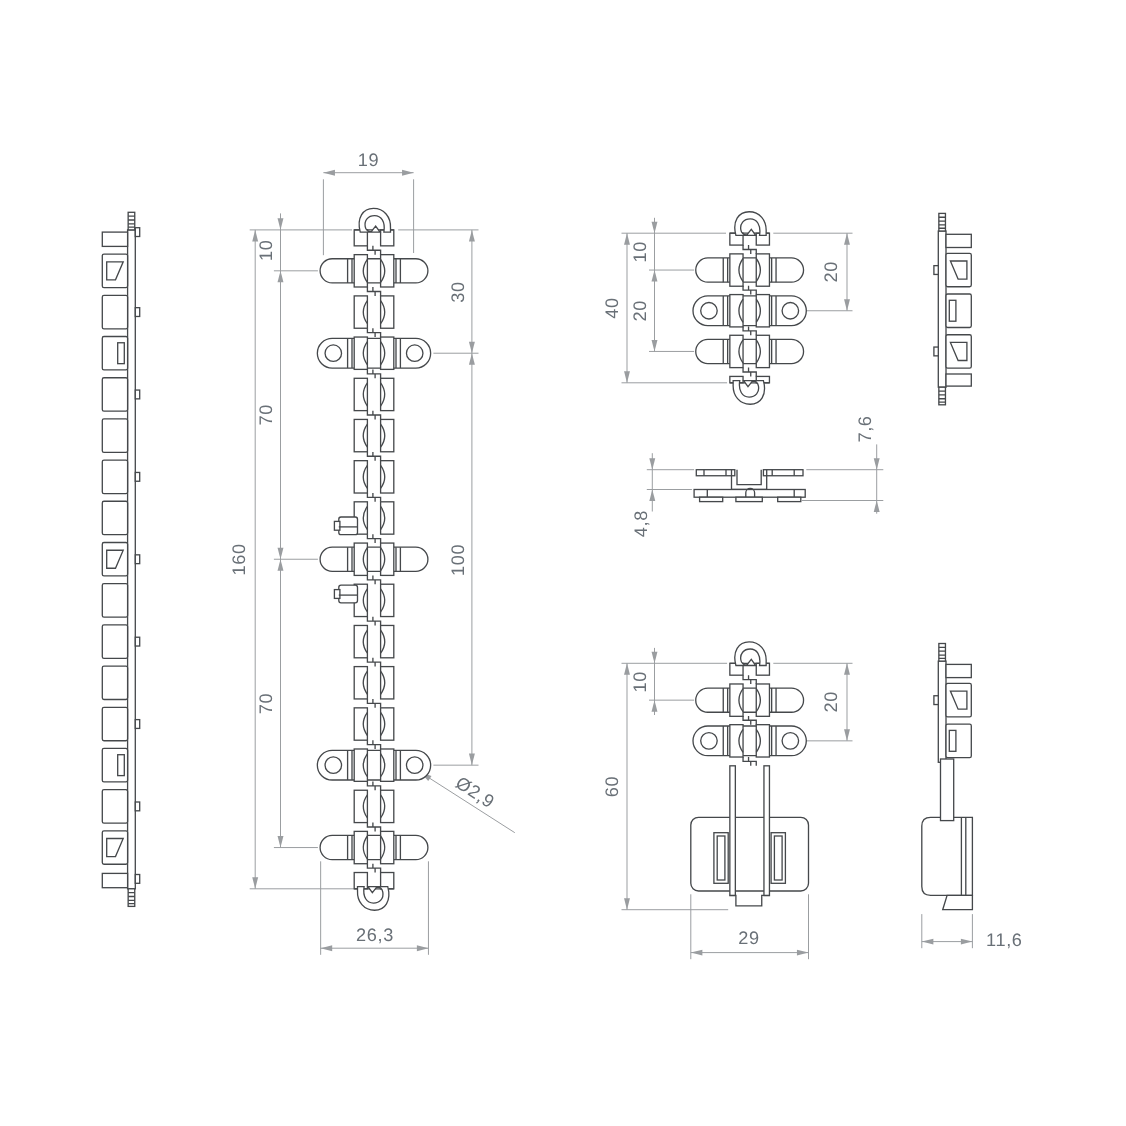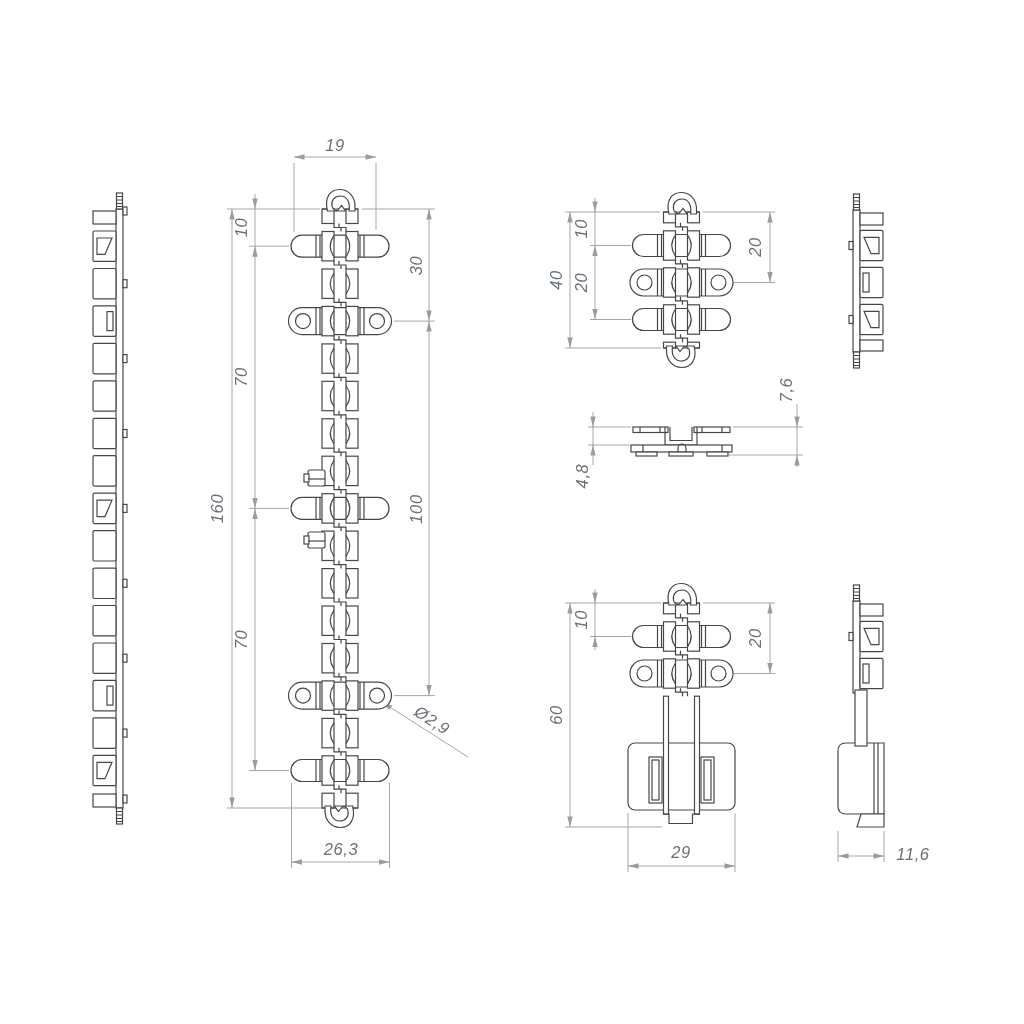--- a/index.html
+++ b/index.html
@@ -1,16 +1,16 @@
 <!DOCTYPE html>
 <html><head>
 <meta charset="utf-8">
 <style>
   html,body{margin:0;padding:0;background:#ffffff;}
-  .stage{width:1024px;height:1024px;background:#fff;position:relative;font-style:italic;}
+  .stage{width:1024px;height:1024px;background:#fff;position:relative;}
   svg{display:block;}
   
   .pl  { fill:#ffffff; stroke:#45484b; stroke-width:1.2; }
   .pln { fill:none;    stroke:#45484b; stroke-width:1.2; }
   
   .dl  { fill:none; stroke:#9a9da0; stroke-width:0.9; }
   .da  { fill:#9a9da0; stroke:none; }
   .dt  { font-family:"Liberation Sans",sans-serif; font-size:16.5px; fill:#697077; letter-spacing:.6px; }
 </style>
 </head>

